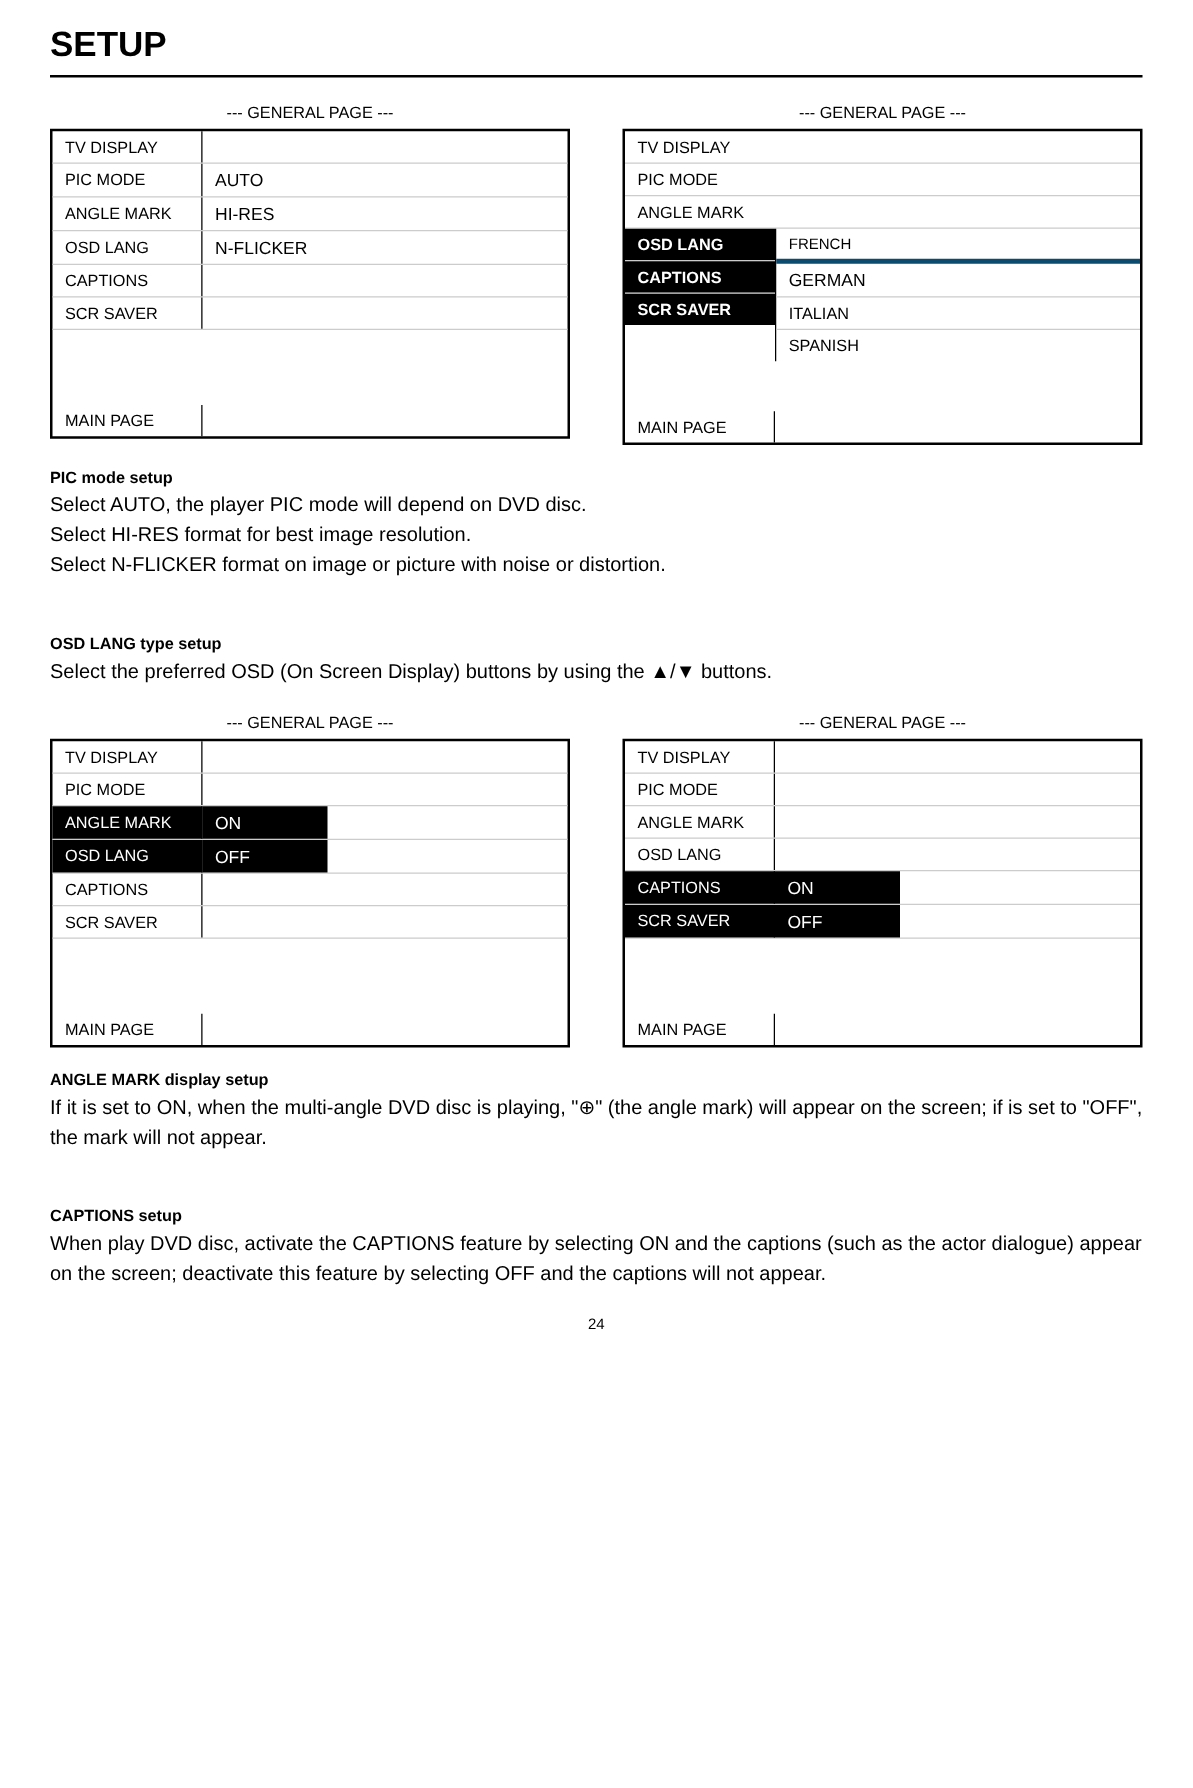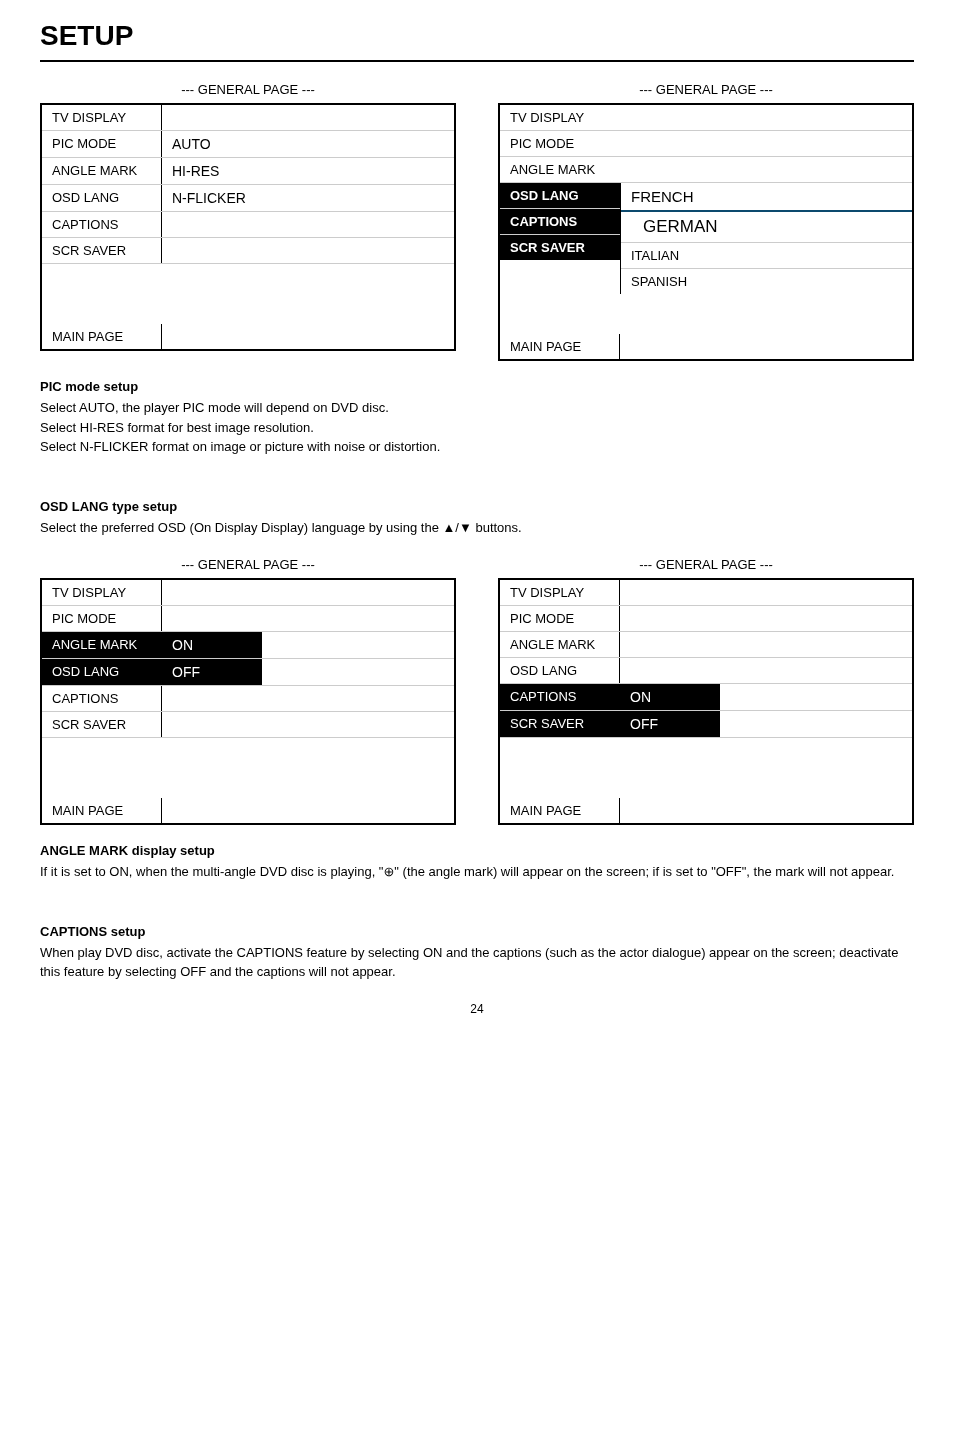--- a/index.html
+++ b/index.html
@@ -65,21 +65,21 @@
     .description-section {
       margin-bottom: 20px;
       flex-direction: column;
     }
     .desc-title {
       font-weight: bold;
       font-size: 13px;
       margin-bottom: 4px;
     }
     .desc-text {
-      font-size: 13px;
+      font-size: 16px;
       line-height: 1.5;
     }
     .page-number {
       text-align: center;
       font-size: 12px;
       margin-top: 10px;
     }
   </style>
 </head>
 <body>
@@ -155,22 +155,22 @@
             <div class="menu-cell" style="min-width:120px;background:#000;color:#fff;font-weight:bold;">OSD LANG</div>
           </div>
           <div class="menu-row" style="border-bottom:1px solid #ccc;">
             <div class="menu-cell" style="min-width:120px;background:#000;color:#fff;font-weight:bold;">CAPTIONS</div>
           </div>
           <div class="menu-row">
             <div class="menu-cell" style="min-width:120px;background:#000;color:#fff;font-weight:bold;">SCR SAVER</div>
           </div>
         </div>
         <div style="border-left:1px solid #000;display:flex;flex-direction:column;flex:1;">
-          <div style="padding:5px 10px;border-bottom:2px solid #0c4a6e;font-size:15px;">FRENCH</div>
-          <div style="padding:5px 22px;border-bottom:1px solid #ccc;font-size:17px;">GERMAN</div>
+          <div style="padding:5px 10px;border-bottom:4px solid #0c4a6e;font-size:12px;">FRENCH</div>
+          <div style="padding:5px 10px;border-bottom:1px solid #ccc;font-size:14px;">GERMAN</div>
           <div style="padding:5px 10px;border-bottom:1px solid #ccc;font-size:13px;">ITALIAN</div>
           <div style="padding:5px 10px;font-size:13px;">SPANISH</div>
         </div>
       </div>
       
       <div class="menu-row menu-spacer"></div>
       <div class="menu-row menu-spacer"></div>
       
       <div class="menu-row">
         <div class="menu-cell">MAIN PAGE</div>
@@ -182,21 +182,21 @@
 
 <div class="two-col description-section">
   <div class="col">
     <div class="desc-title">PIC mode setup</div>
     <div class="desc-text" style="white-space:pre-line;">Select AUTO, the player PIC mode will depend on DVD disc.
 Select HI-RES format for best image resolution.
 Select N-FLICKER format on image or picture with noise or distortion.</div>
   </div>
   <div class="col">
     <div class="desc-title">OSD LANG type setup</div>
-    <div class="desc-text">Select the preferred OSD (On Display Display) language by using the ▲/▼ buttons.</div>
+    <div class="desc-text">Select the preferred OSD (On Screen Display) buttons by using the ▲/▼ buttons.</div>
   </div>
 </div>
 
 <div class="two-col">
 
   <div class="col">
     <div class="general-page-label">--- GENERAL PAGE ---</div>
     <div class="menu-box">
       <div class="menu-row">
         <div class="menu-cell">TV DISPLAY</div>

